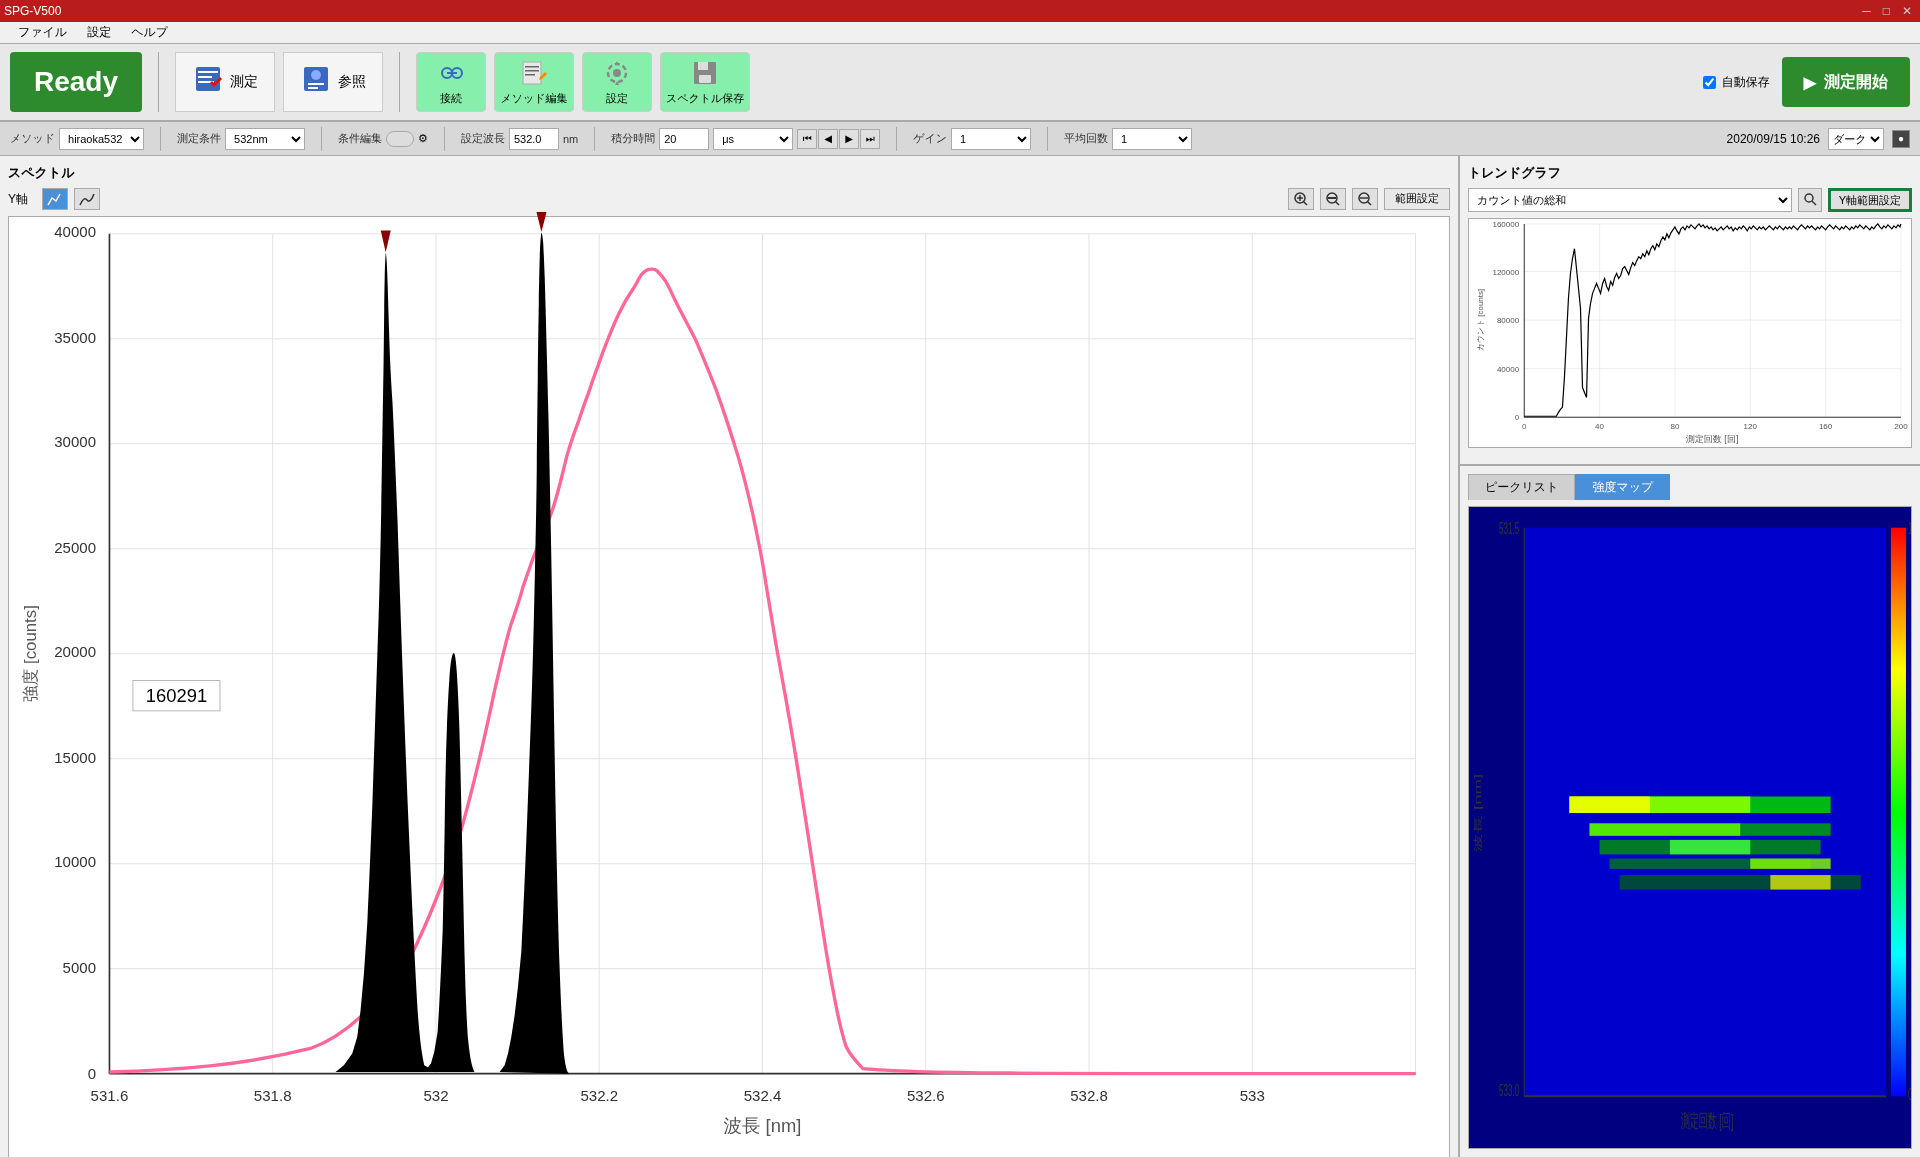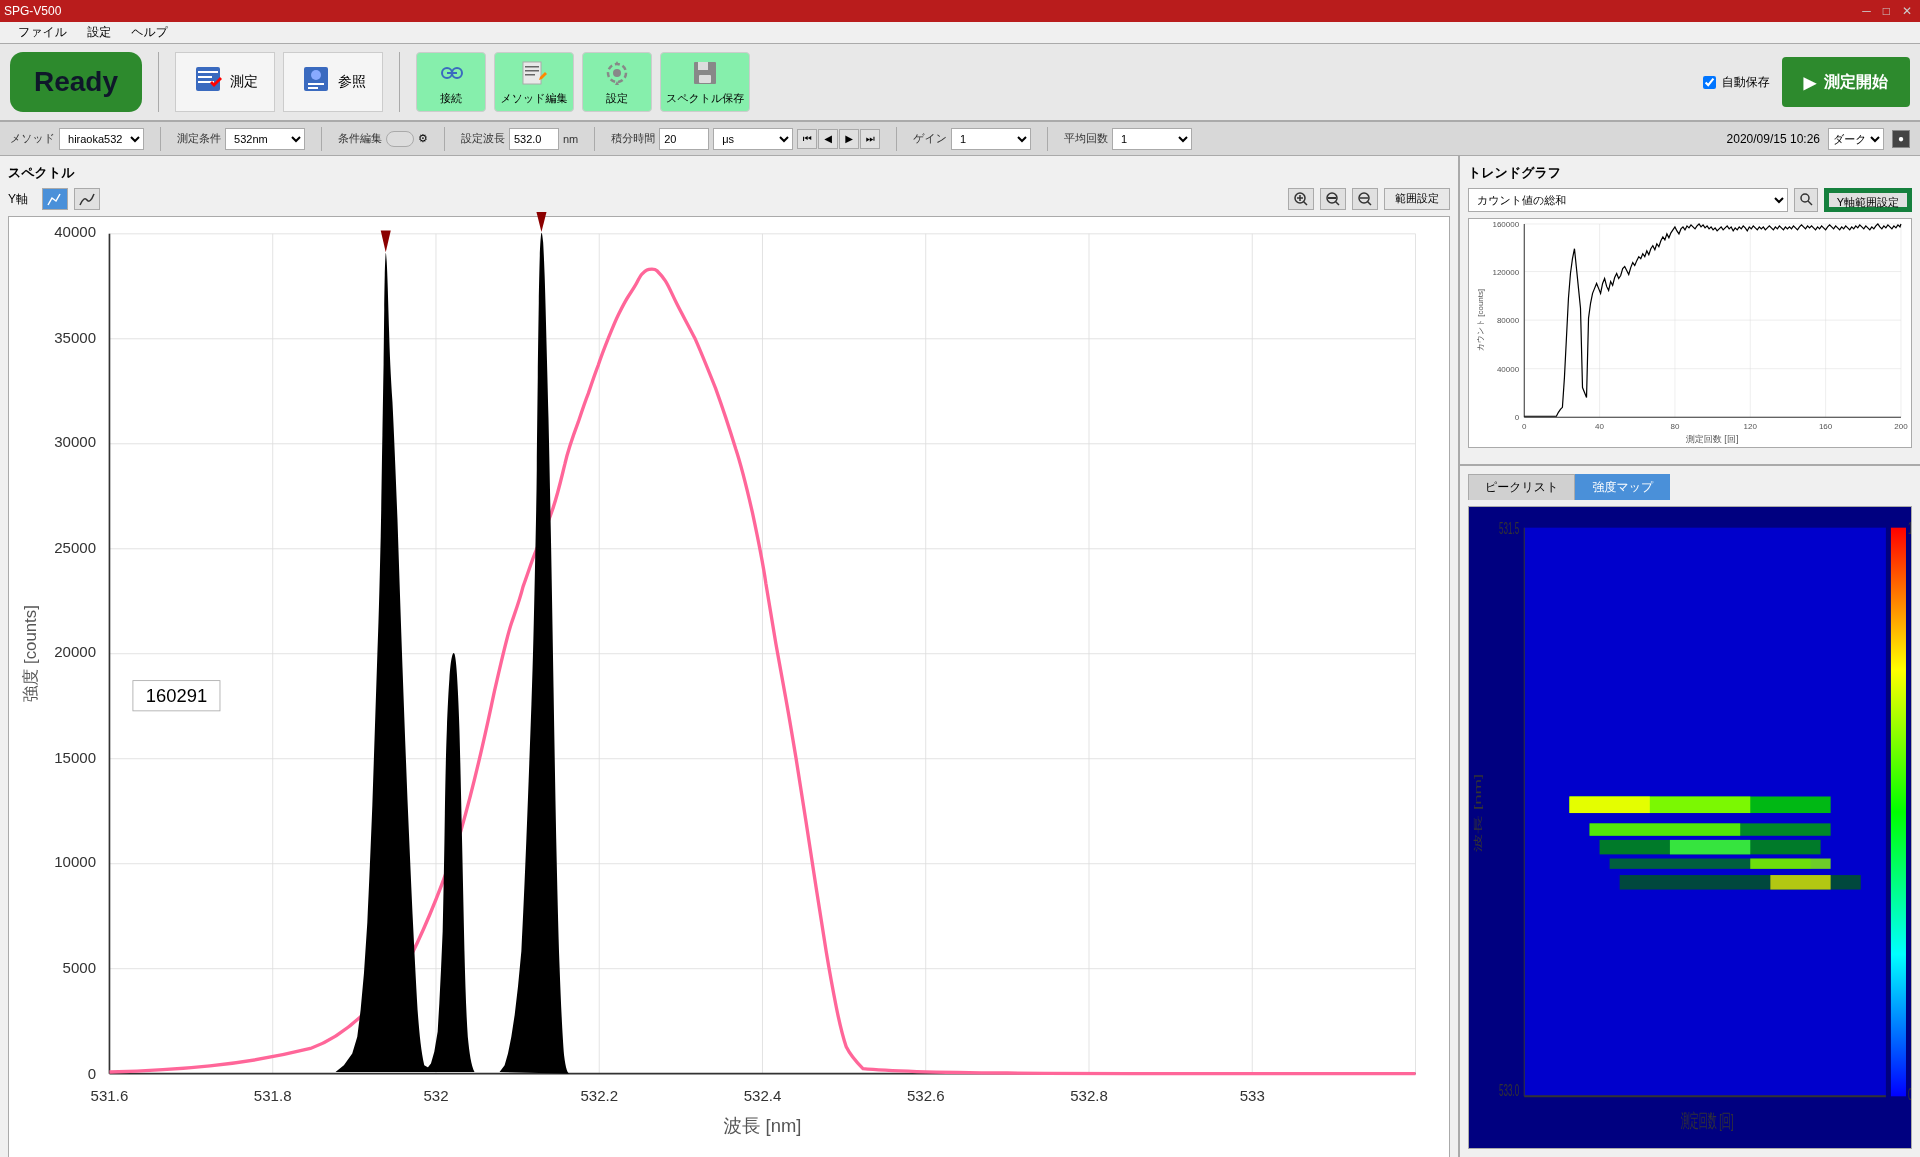--- a/index.html
+++ b/index.html
@@ -10,21 +10,21 @@
     #title-bar .controls { display: flex; gap: 4px; }
     #title-bar .controls span { cursor: pointer; font-size: 12px; color: #ccc; padding: 0 4px; }
     
     
     #menu-bar { background: #f0f0f0; height: 22px; display: flex; align-items: center; padding: 0 8px; border-bottom: 1px solid #aaa; }
     #menu-bar span { padding: 2px 10px; font-size: 12px; cursor: pointer; }
     
     
     #toolbar { background: #e8e8e8; height: 78px; display: flex; align-items: center; border-bottom: 2px solid #aaa; padding: 0 10px; gap: 8px; }
     
-    .status-badge { background: #2d8a2d; color: #0f172a; font-size: 28px; font-weight: bold; padding: 12px 24px; border-radius: 13px; height: 60px; display: flex; align-items: center; }
+    .status-badge { background: #2d8a2d; color: #ffffff; font-size: 28px; font-weight: bold; padding: 12px 24px; border-radius: 4px; height: 60px; display: flex; align-items: center; }
     
     .toolbar-sep { width: 1px; background: #aaa; height: 60px; margin: 0 8px; }
     
     .toolbar-btn { display: flex; flex-direction: column; align-items: center; justify-content: center; width: 70px; height: 60px; background: #86efac; border: 1px solid #ccc; border-radius: 4px; cursor: pointer; gap: 2px; font-size: 11px; }
     
     .toolbar-btn-large { display: flex; align-items: center; gap: 6px; padding: 8px 16px; height: 60px; background: #f5f5f5; border: 1px solid #ccc; border-radius: 0; cursor: pointer; font-size: 14px; }
     .toolbar-btn-large .icon { font-size: 24px; }
     
     .start-btn { background: #2d8a2d; color: #fff; border: none; border-radius: 4px; padding: 10px 22px; font-size: 16px; font-weight: bold; cursor: pointer; display: flex; align-items: center; gap: 8px; height: 50px; margin-left: auto; }
     
@@ -386,21 +386,21 @@
       <div class="trend-toolbar">
         <select class="trend-select">
           <option>カウント値の総和</option>
         </select>
         <button style="width:24px;height:24px;background:#e0e0e0;border:1px solid #aaa;cursor:pointer;">
           <svg width="16" height="16" viewBox="0 0 16 16">
               <circle cx="7" cy="7" r="4" fill="none" stroke="#333" stroke-width="1.5"></circle>
               <line x1="10" y1="10" x2="14" y2="14" stroke="#333" stroke-width="1.5"></line>
             </svg>
         </button>
-        <button style="padding:2px 8px;height:24px;background:#e0e0e0;border:5px solid #15803d;cursor:pointer;font-size:11px;">Y軸範囲設定</button>
+        <button style="padding:2px 8px;height:24px;background:#e0e0e0;border:3px solid #15803d;cursor:pointer;font-size:11px;">Y軸範囲設定</button>
       </div>
 
       <div id="trend-chart">
         <svg width="100%" height="100%" viewBox="0 0 440 230" preserveAspectRatio="none">
 
           <rect x="55" y="5" width="375" height="195" fill="white"></rect>
 
           <line x1="55" y1="200" x2="430" y2="200" stroke="#ddd" stroke-width="0.5"></line>
           <line x1="55" y1="151" x2="430" y2="151" stroke="#ddd" stroke-width="0.5"></line>
           <line x1="55" y1="102" x2="430" y2="102" stroke="#ddd" stroke-width="0.5"></line>

